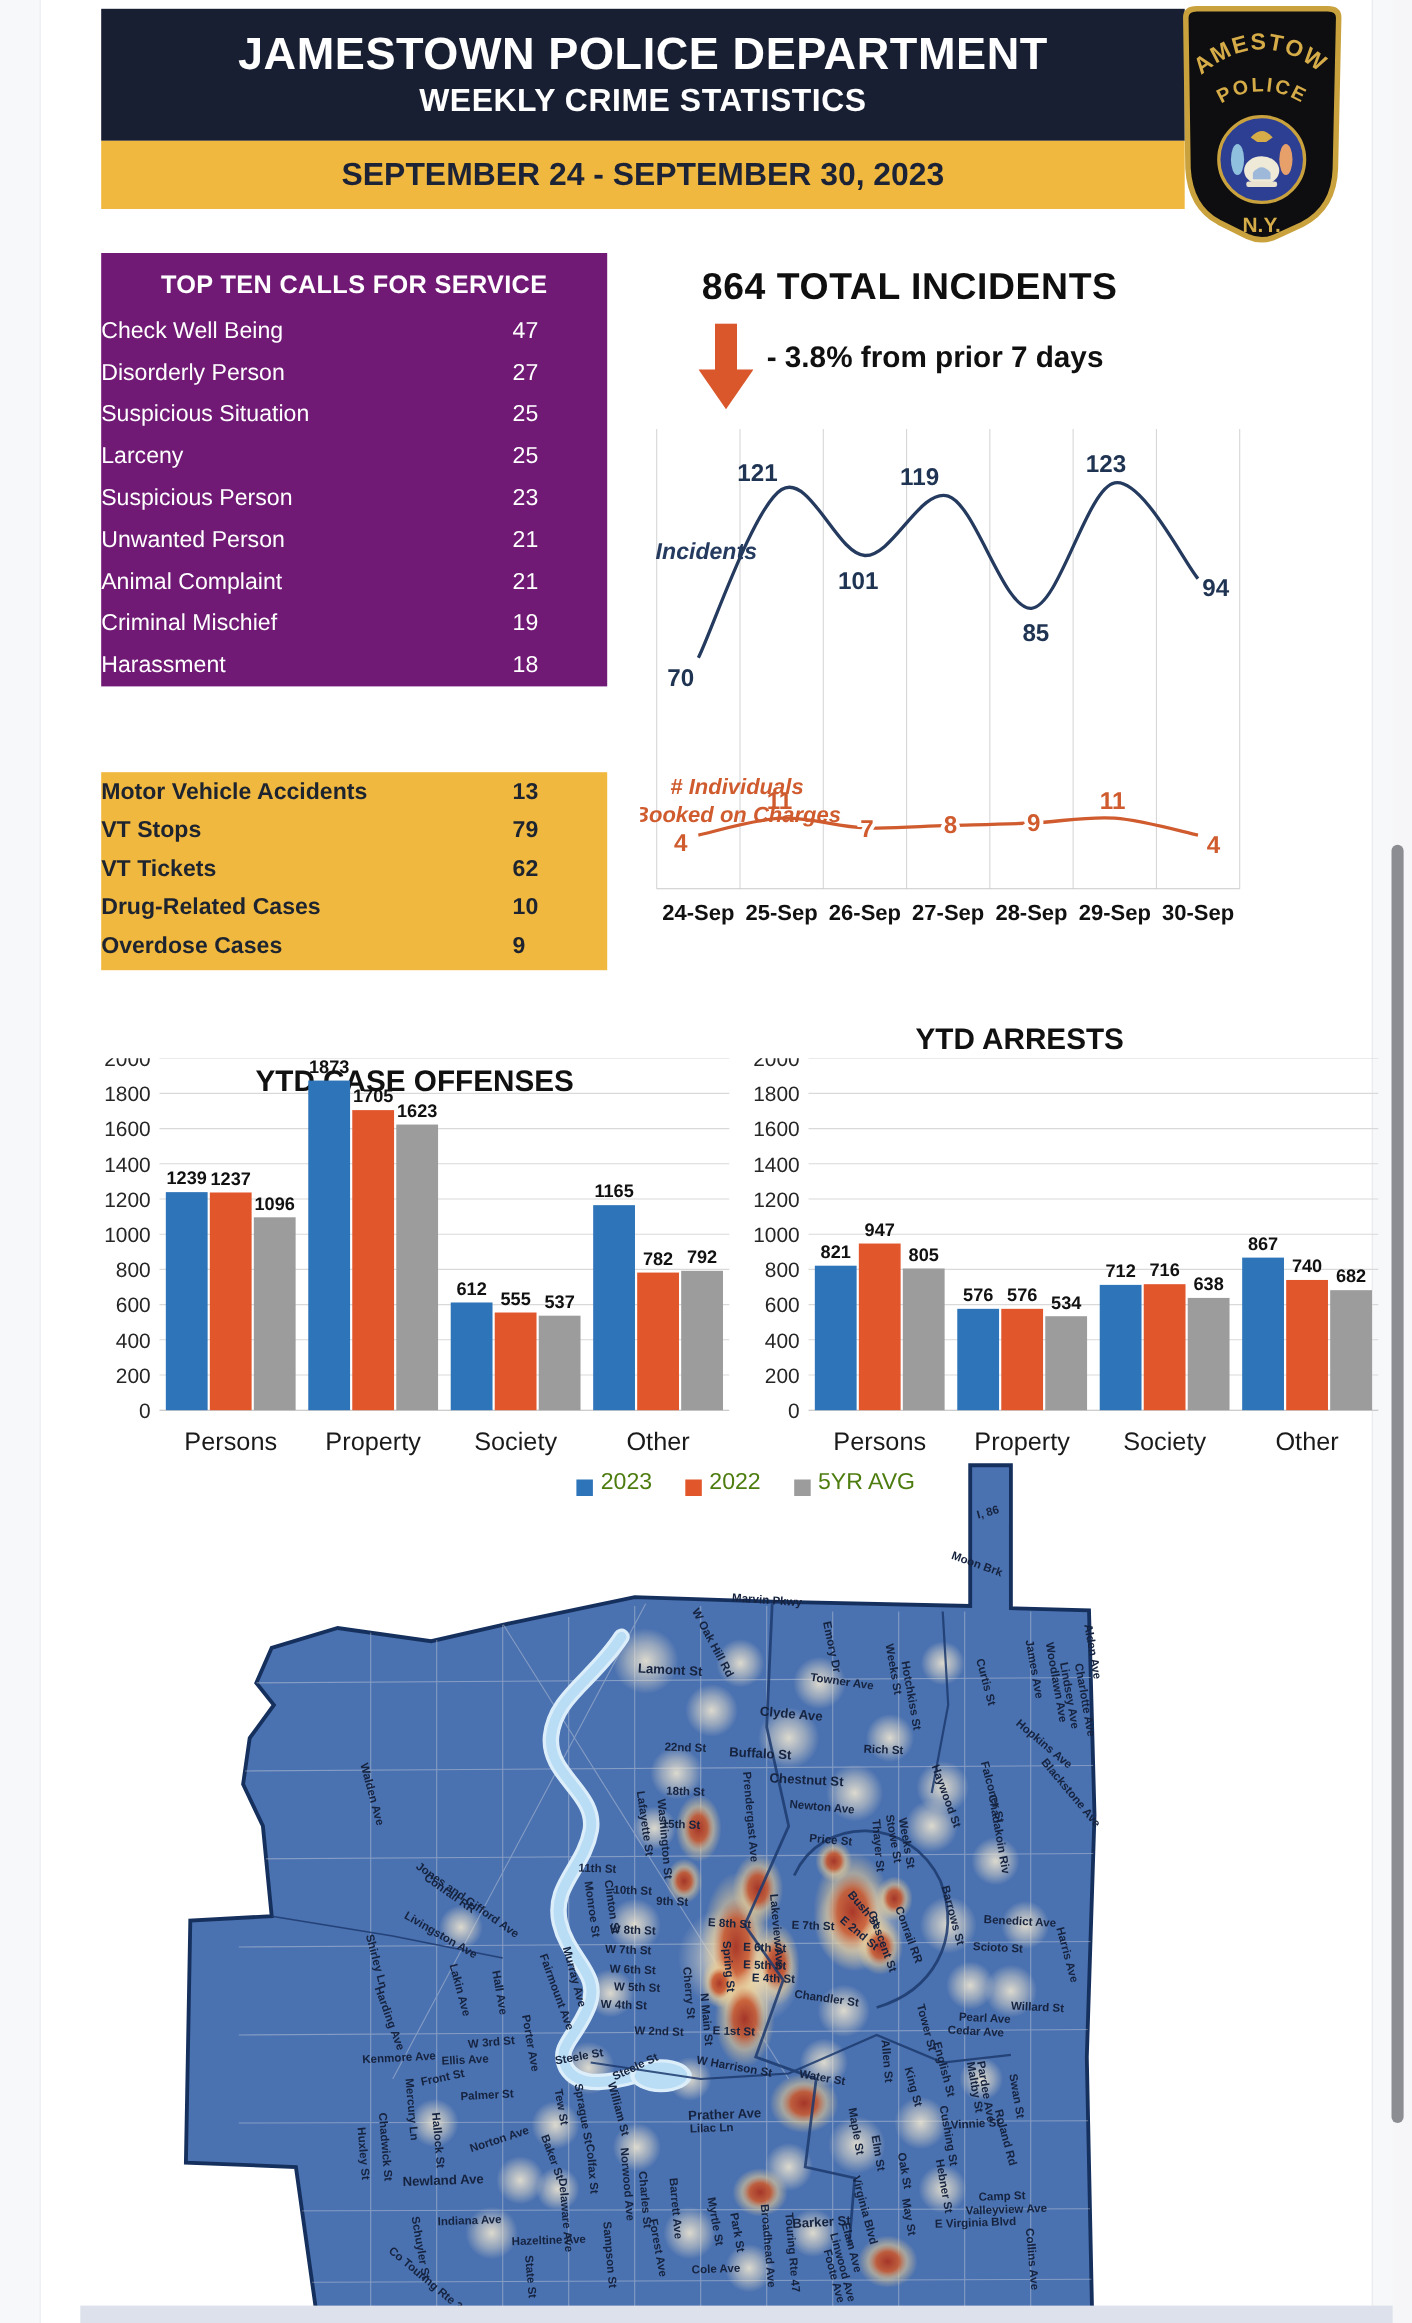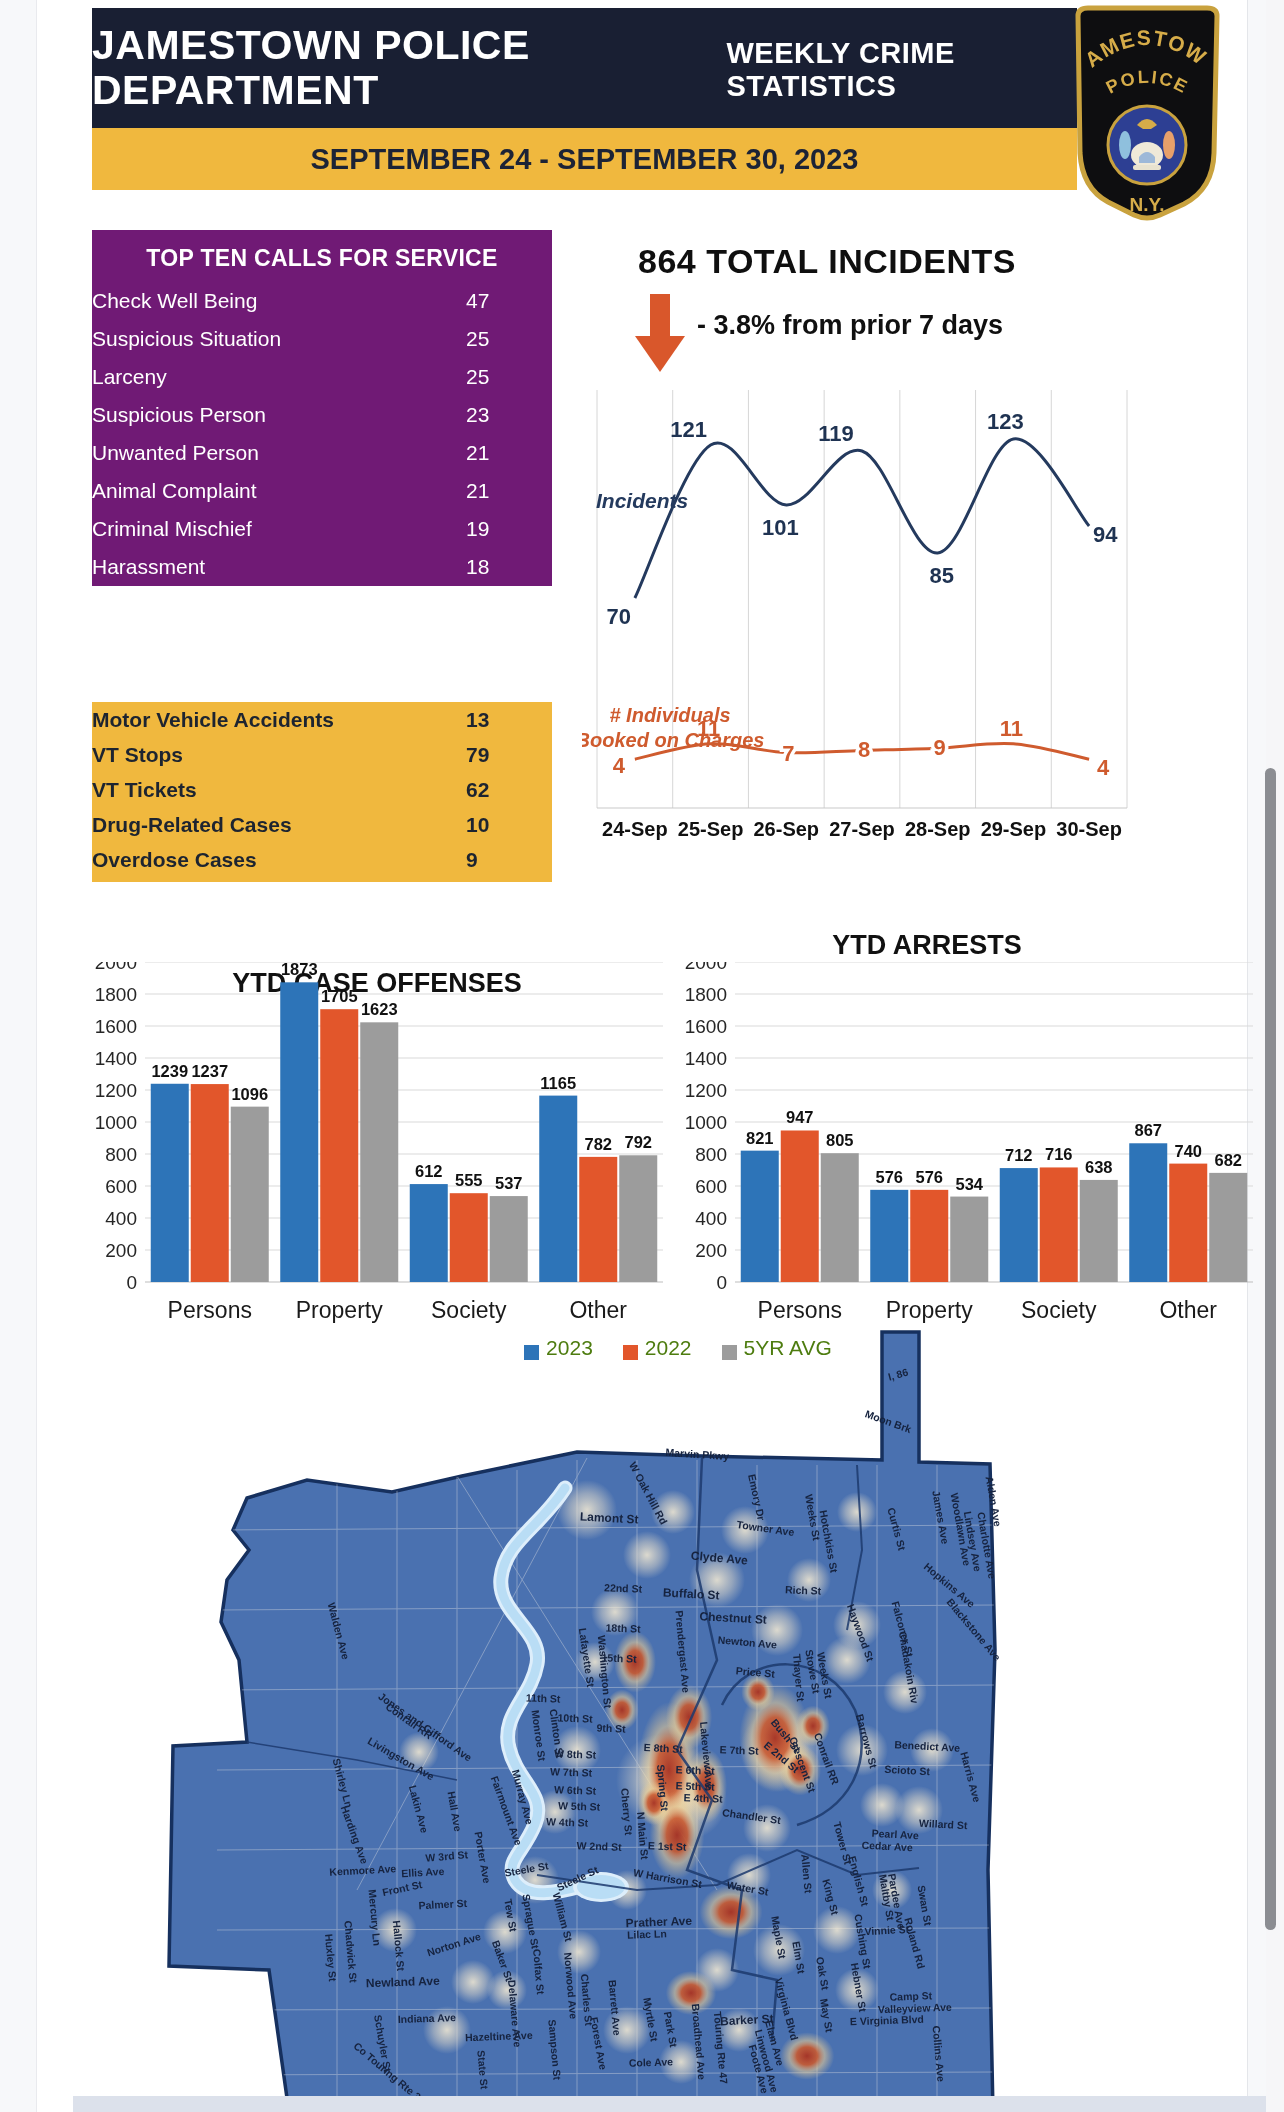--- a/index.html
+++ b/index.html
@@ -1,18 +1,18 @@
 <!DOCTYPE html>
 <html><head>
 <meta charset="utf-8">
 <style>
   html,body{margin:0;padding:0;}
   body{width:1284px;height:2112px;position:relative;background:#f7f8fa;font-family:"Liberation Sans","DejaVu Sans",sans-serif;overflow:hidden;}
   .card{position:absolute;left:36px;top:0;width:1210px;height:2112px;background:#ffffff;border-left:1px solid #e9eaee;border-right:1px solid #e4e6ea;}
-  .hdr{position:absolute;left:55px;top:8px;width:985px;height:120px;background:#191f33;display:flex;flex-direction:row;justify-content:center;align-items:center;}
+  .hdr{position:absolute;left:55px;top:8px;width:985px;height:120px;background:#191f33;display:flex;flex-direction:column;justify-content:center;align-items:center;}
   .hdr-title{color:#fff;font-size:41px;font-weight:700;letter-spacing:.5px;line-height:1.1;}
   .hdr-sub{color:#fff;font-size:29px;font-weight:700;letter-spacing:.5px;margin-top:4px;}
   .dateband{position:absolute;left:55px;top:128px;width:985px;height:62px;background:#f0b83e;display:flex;align-items:center;justify-content:center;}
   .dateband span{color:#1c2336;font-size:29px;font-weight:700;}
   .patch{position:absolute;left:1028px;top:5px;width:165px;height:218px;}
   .panel{position:absolute;left:55px;top:230px;width:460px;background:#701a75;color:#fff;}
   .panel-title{font-size:23px;font-weight:700;text-align:center;padding:15px 0 10px 0;letter-spacing:.3px;}
   .crow{display:flex;align-items:center;height:38px;font-size:21px;}
   .crow .lbl{flex:1;padding-right:26px;}
   .crow .val{width:86px;text-align:left;padding-left:8px;}
@@ -64,20 +64,24 @@
     <rect x="68" y="160" width="28" height="5" rx="2" fill="#e8e2cf"></rect>
     <text x="82" y="206" text-anchor="middle" font-size="19" font-weight="700" fill="#d6ac49">N.Y.</text>
   </svg>
 
   <div class="panel">
     <div class="panel-title">TOP TEN CALLS FOR SERVICE</div>
     <div id="calls-list">
         <div class="crow">
           <div class="lbl">Check Well Being</div>
           <div class="val">47</div>
+        </div>
+        <div class="crow">
+          <div class="lbl">Disorderly Person</div>
+          <div class="val">27</div>
         </div>
         <div class="crow">
           <div class="lbl">Suspicious Situation</div>
           <div class="val">25</div>
         </div>
         <div class="crow">
           <div class="lbl">Larceny</div>
           <div class="val">25</div>
         </div>
         <div class="crow">

